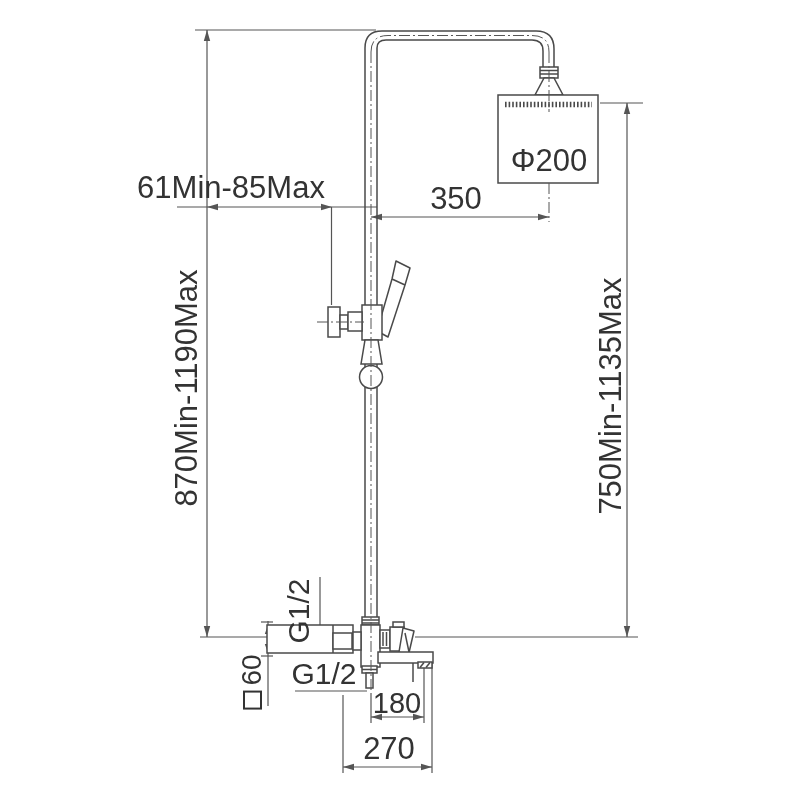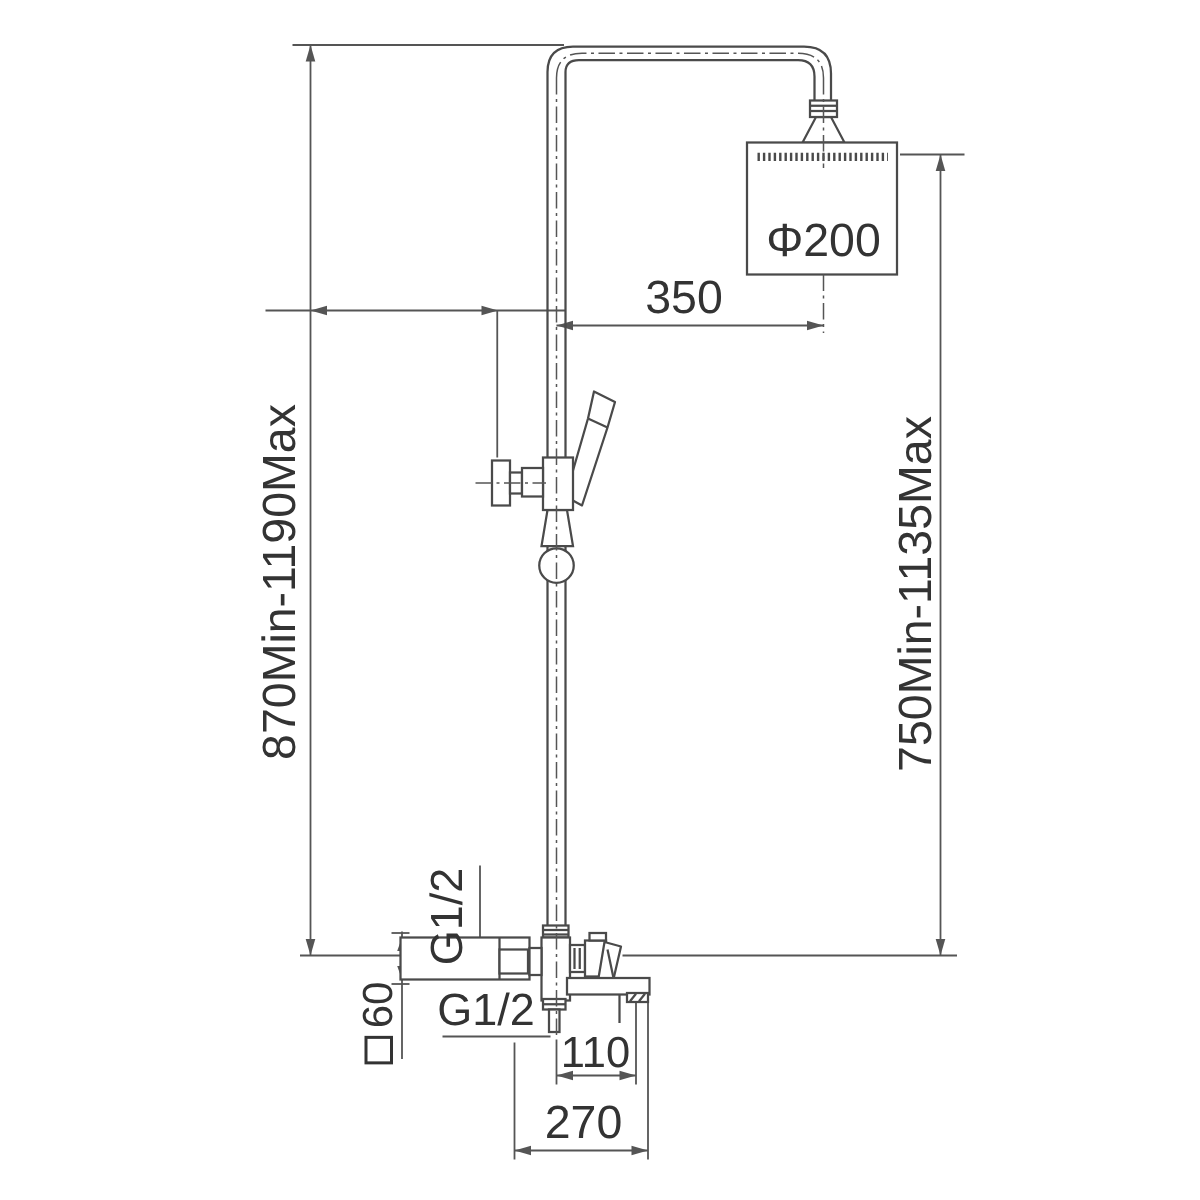--- a/index.html
+++ b/index.html
@@ -135,20 +135,23 @@
 
     <g stroke="#555555" stroke-width="1" fill="none" stroke-dasharray="11 3 2 3">
       <path d="M371,52 L371,692"></path>
       <path d="M371,52 Q371,35.5 388,35.5 L532,35.5 Q549,35.5 549,52"></path>
       <path d="M549,52 L549,112"></path>
       <path d="M549,183 L549,222"></path>
       <line x1="317" y1="322" x2="364" y2="322"></line>
     </g>
   </svg>
 
+  <div class="label" style="left:231px;top:187px;font-size:31px;">
+    <span>61Min-85Max</span>
+  </div>
 
   <div class="label" style="left:456px;top:198px;font-size:31px;align-items:flex-end;">
     <span>350</span>
   </div>
 
   <div class="label" style="left:549px;top:160px;font-size:31px;">
     <span>Φ200</span>
   </div>
 
   <div class="label rot" style="left:186px;top:388px;font-size:31px;">
@@ -166,20 +169,20 @@
   <div class="label" style="left:324px;top:674px;font-size:30px;">
     <span>G1/2</span>
   </div>
 
   <div class="label rot" style="left:252px;top:682px;font-size:28px;">
     <span class="sq"></span>
     <span>60</span>
   </div>
 
   <div class="label" style="left:397px;top:703px;font-size:29px;">
-    <span>110</span>
+    <span>180</span>
   </div>
 
   <div class="label" style="left:389px;top:748px;font-size:31px;">
     <span>270</span>
   </div>
 
 </div>
 
 </body></html>

